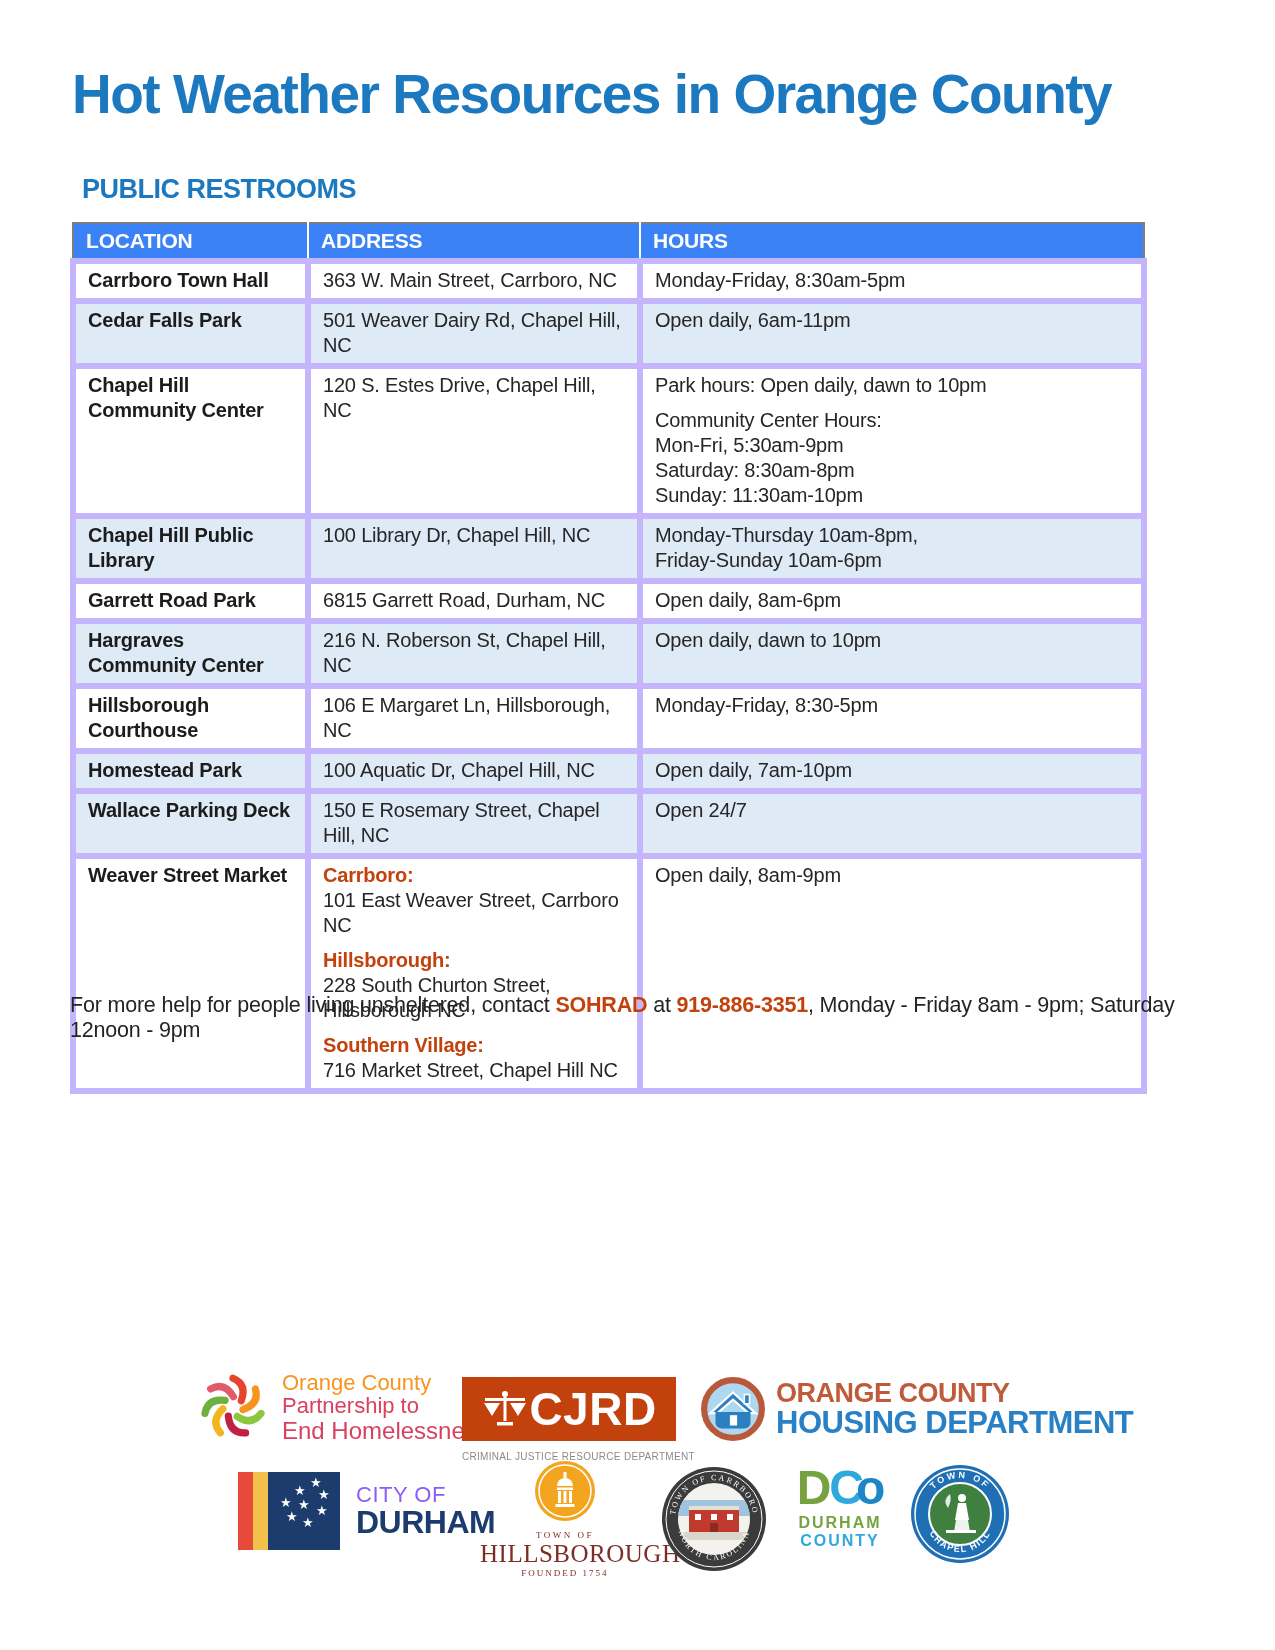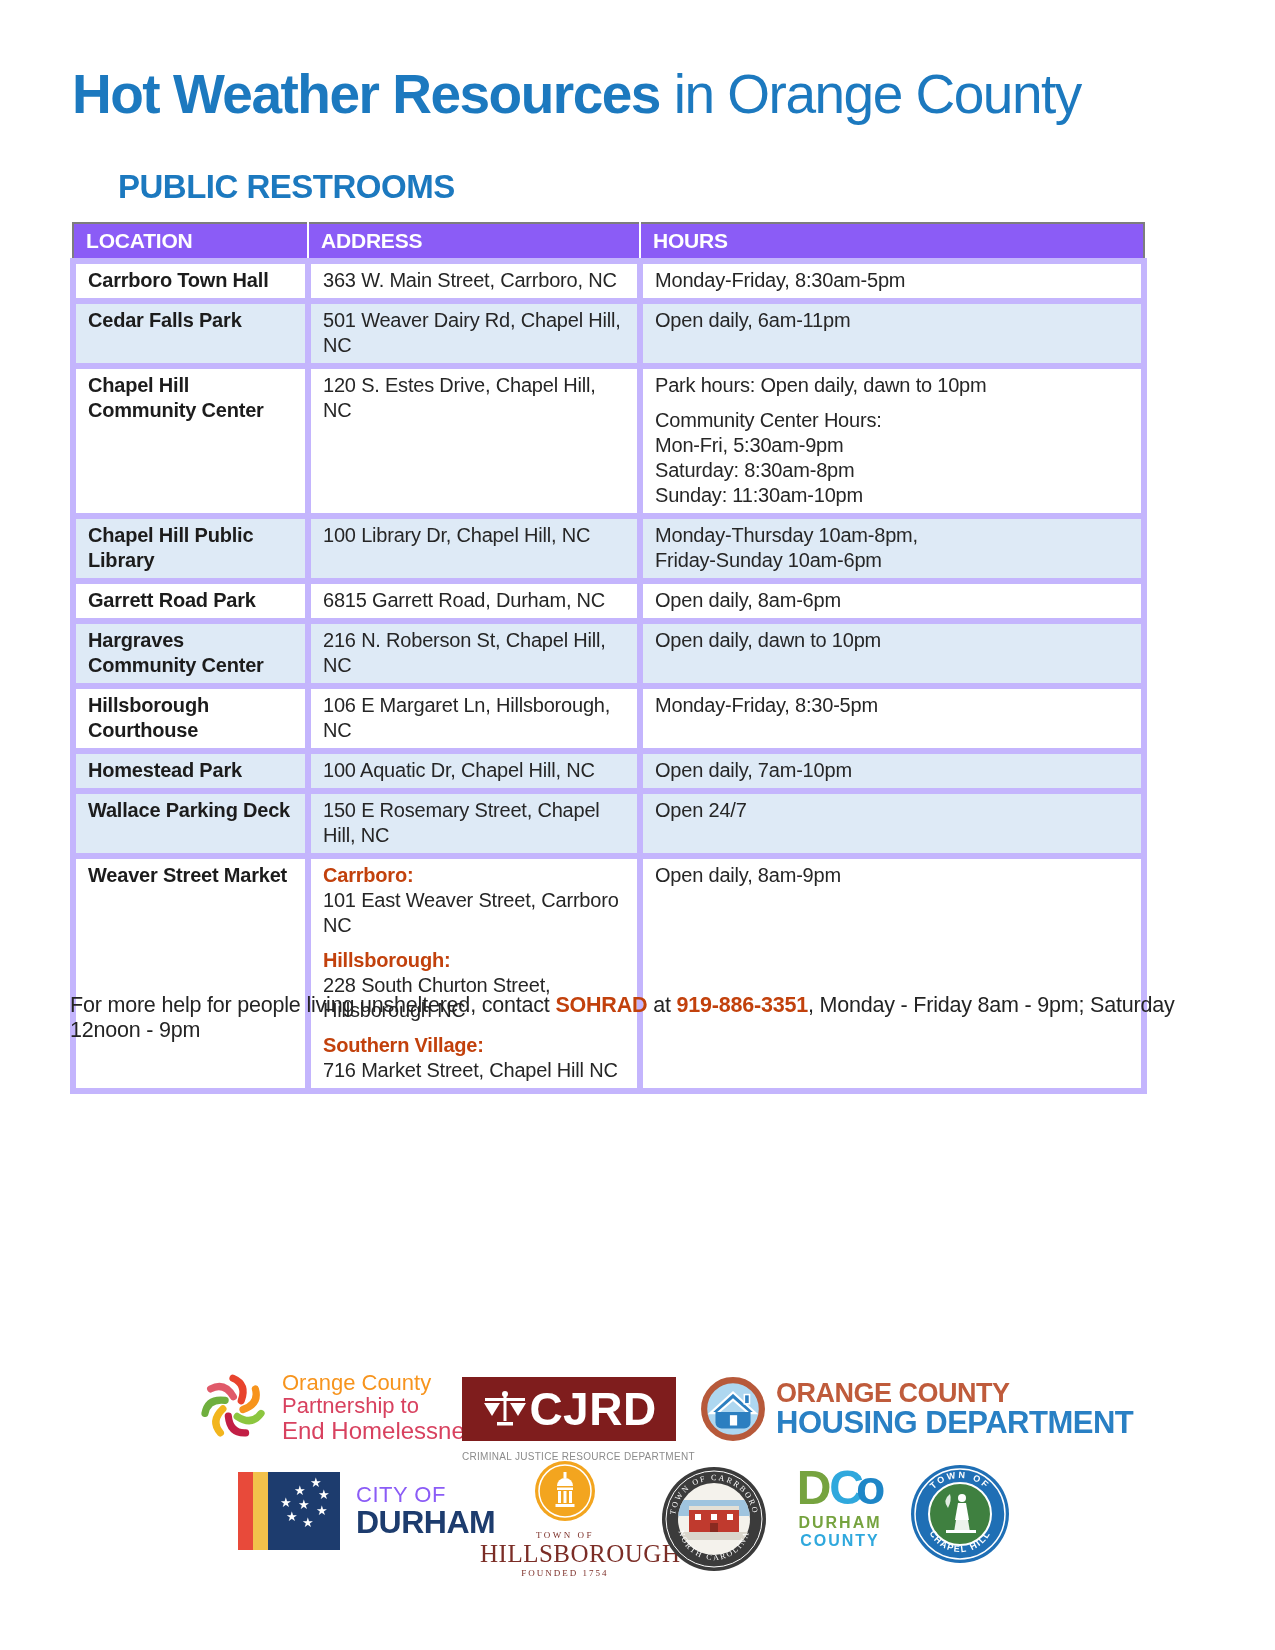--- a/index.html
+++ b/index.html
@@ -3,29 +3,29 @@
 <meta charset="utf-8">
 <style>
   html,body{margin:0;padding:0;background:#fff;}
   .page{position:relative;width:1275px;height:1650px;background:#fff;overflow:hidden;
         font-family:"Liberation Sans",sans-serif;color:#262626;}
 
   
   .title{position:absolute;left:72px;top:62px;font-size:55px;letter-spacing:-1.5px;
          color:#1C79BF;white-space:nowrap;}
   .title .bold{font-weight:700;}
-  .title .light{font-weight:400;}
-
-  .section-heading{position:absolute;left:82px;top:168px;font-size:33px;font-weight:700;
-                   color:#1C79BF;letter-spacing:-0.5px;margin-left:36px;}
+  .title .light{font-weight:700;}
+
+  .section-heading{position:absolute;left:82px;top:174px;font-size:27px;font-weight:700;
+                   color:#1C79BF;letter-spacing:-0.5px;}
 
   
   table.restrooms{position:absolute;left:70px;top:222px;width:1071px;table-layout:fixed;
                   border-collapse:collapse;border:2px solid #7d7d7d;border-bottom:4px solid #9a9a9a;}
-  table.restrooms th{background:#8b5cf6;color:#fff;text-align:left;font-size:21px;
+  table.restrooms th{background:#3b82f6;color:#fff;text-align:left;font-size:21px;
                      padding:5px 10px 5px 12px;border-left:2px solid #fff;letter-spacing:-0.2px;
                      border-bottom:2px solid #6f6f6f;}
   table.restrooms th:first-child{border-left:none;}
   table.restrooms td{font-size:20px;padding:4px 10px 5px 12px;vertical-align:top;
                      border:6px solid #c4b5fd;line-height:25px;letter-spacing:-0.2px;}
   tr.shade{background:#DEEAF6;}
   td.loc{font-weight:700;color:#1c1c1c;}
   .b{font-weight:700;color:#c2410c;}
   .gap{margin-top:10px;}
 
@@ -39,21 +39,21 @@
   .logo-text-line{line-height:1.05;}
 
   
   .ocpeh{left:196px;top:1370px;display:flex;align-items:center;gap:12px;}
   .ocpeh-l1{color:#F7941D;font-size:22px;}
   .ocpeh-l2{color:#D8415F;font-size:22px;}
   .ocpeh-l3{color:#D8415F;font-size:24px;}
 
   
   .cjrd{left:462px;top:1377px;width:214px;text-align:center;}
-  .cjrd-box{height:64px;background:#7f1d1d;display:flex;align-items:center;justify-content:center;gap:0;}
+  .cjrd-box{height:64px;background:#c2410c;display:flex;align-items:center;justify-content:center;gap:0;}
   .cjrd-acronym{color:#fff;font-size:46px;font-weight:700;letter-spacing:0.5px;line-height:1;}
   .cjrd-caption{margin-top:10px;font-size:10px;color:#8B8B8B;letter-spacing:0.3px;white-space:nowrap;}
 
   
   .housing{left:700px;top:1376px;display:flex;align-items:center;gap:10px;}
   .housing-l1{color:#BF5B3B;font-size:27px;font-weight:700;letter-spacing:-0.5px;}
   .housing-l2{color:#2980C4;font-size:31px;font-weight:700;letter-spacing:-0.5px;}
 
   
   .durham-city{left:238px;top:1472px;display:flex;align-items:center;gap:16px;}

